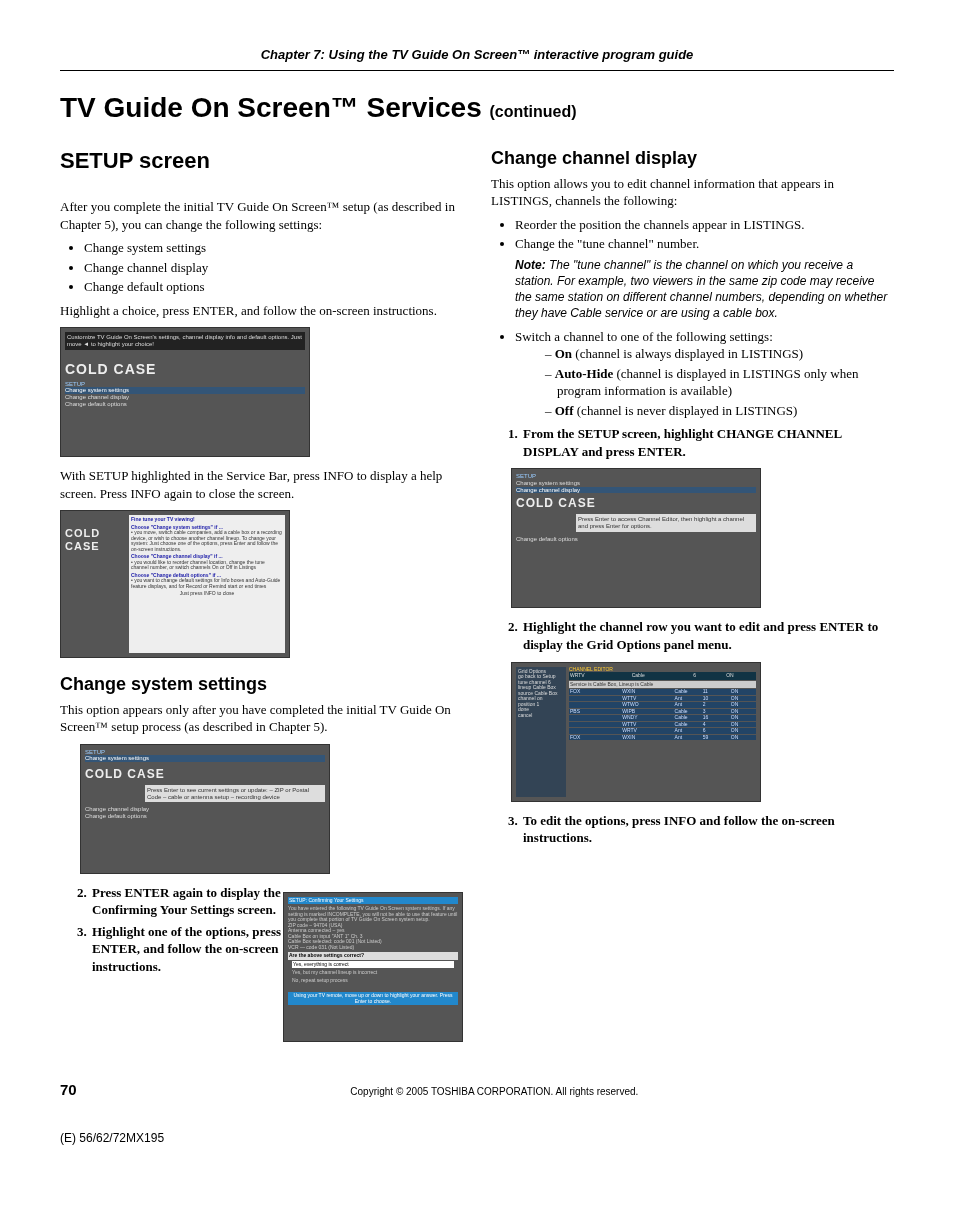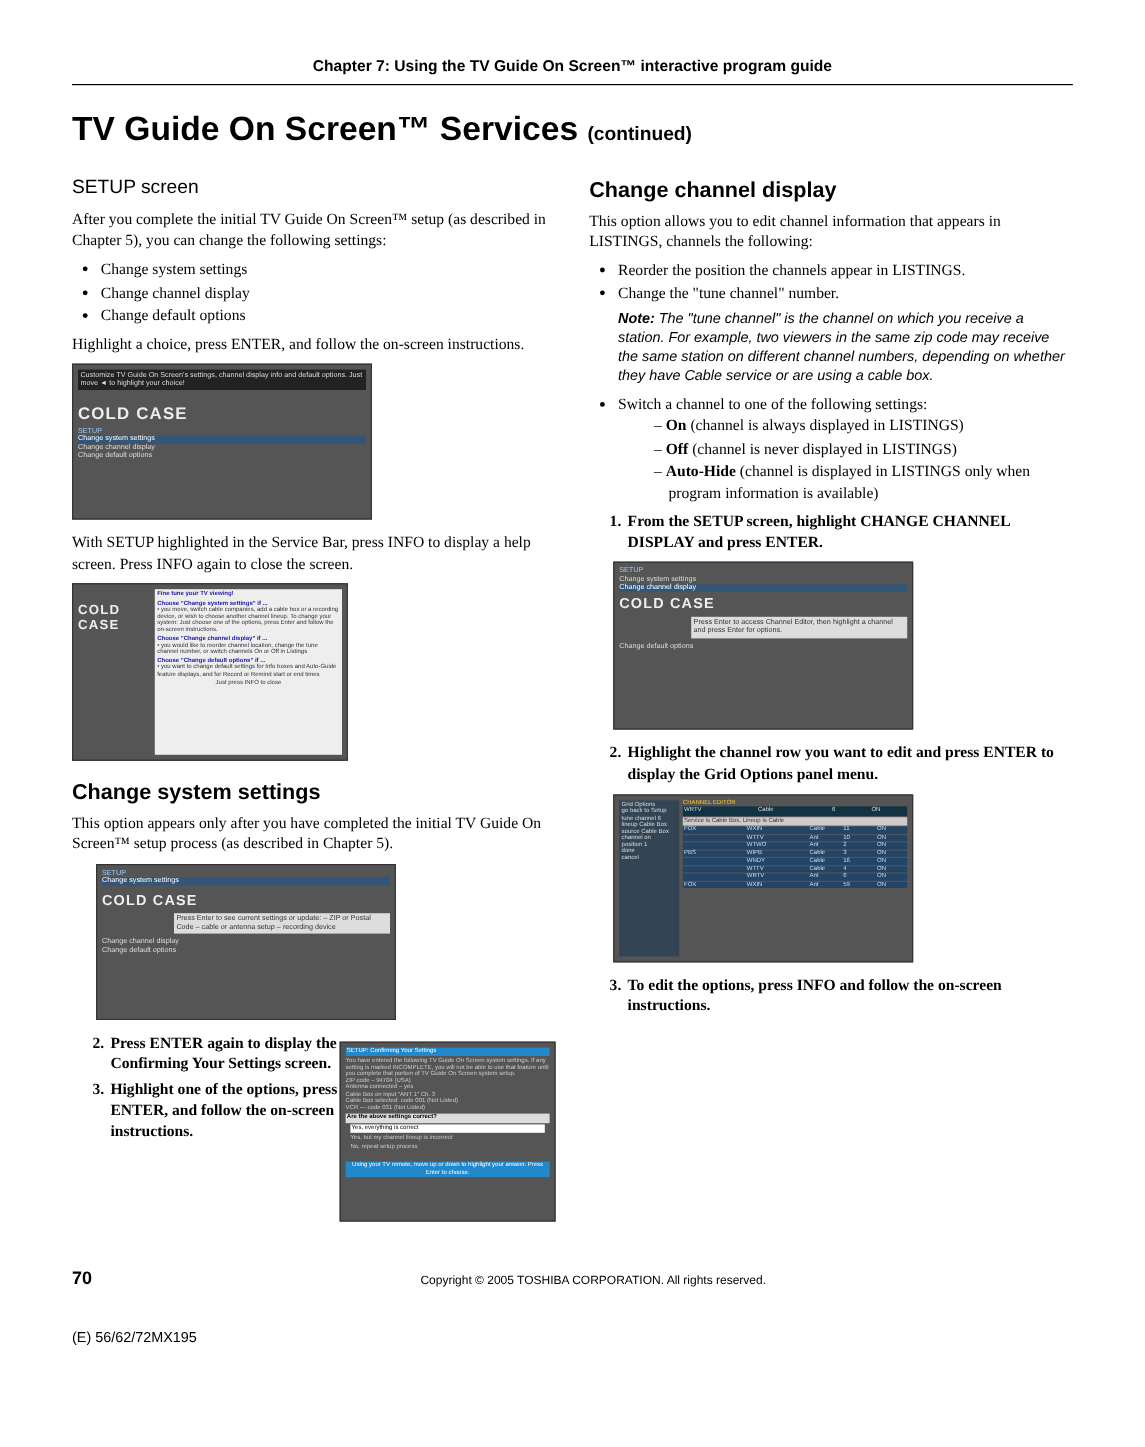--- a/index.html
+++ b/index.html
@@ -8,20 +8,21 @@
     color: #000;
     background: #fff;
     width: 954px;
     margin: 0 auto;
     padding: 40px 60px 20px 60px;
     font-size: 13px;
     line-height: 1.35;
   }
   .chapter-bar {
     text-align: center;
+    font-style: italic;
     font-weight: bold;
     font-size: 13px;
     padding: 6px 0;
     border-bottom: 1px solid #000;
     margin-bottom: 18px;
     font-family: Arial, Helvetica, sans-serif;
   }
   .page-title {
     font-family: Arial, Helvetica, sans-serif;
     font-weight: 900;
@@ -35,24 +36,24 @@
   .columns {
     display: flex;
     gap: 28px;
   }
   .col {
     flex: 1 1 0;
     min-width: 0;
   }
   h2.section {
     font-family: Arial, Helvetica, sans-serif;
-    font-weight: 400;
-    font-size: 16px;
+    font-weight: 700;
+    font-size: 22px;
     margin-top: 2px;
-    margin-bottom: 6px;
+    margin-bottom: 22px;
   }
   h3.subsection {
     font-family: Arial, Helvetica, sans-serif;
     font-weight: 900;
     font-size: 18px;
     margin-top: 14px;
     margin-bottom: 4px;
   }
   p { margin-bottom: 6px; }
   ul.bullets {
@@ -240,22 +241,22 @@
       <li>
         <span>Change the "tune channel" number.</span>
         <div class="note-block" style="margin-left:0">
           <span class="note-label">Note:</span><span> The "tune channel" is the channel on which you receive a station. For example, two viewers in the same zip code may receive the same station on different channel numbers, depending on whether they have Cable service or are using a cable box.</span>
         </div>
       </li>
       <li>
         <span>Switch a channel to one of the following settings:</span>
         <ul class="sub">
           <li>– <b>On</b><span> (channel is always displayed in LISTINGS)</span></li>
+          <li>– <b>Auto-Hide</b><span> (channel is displayed in LISTINGS only when program information is available)</span></li>
           <li>– <b>Off</b><span> (channel is never displayed in LISTINGS)</span></li>
-          <li>– <b>Auto-Hide</b><span> (channel is displayed in LISTINGS only when program information is available)</span></li>
         </ul>
       </li>
     </ul>
 
     <ol class="steps">
       <li>From the SETUP screen, highlight CHANGE CHANNEL DISPLAY and press ENTER.</li>
     </ol>
 
     <div class="screenshot shot-e" style="margin-left:20px">
       <div class="shot-inner">

